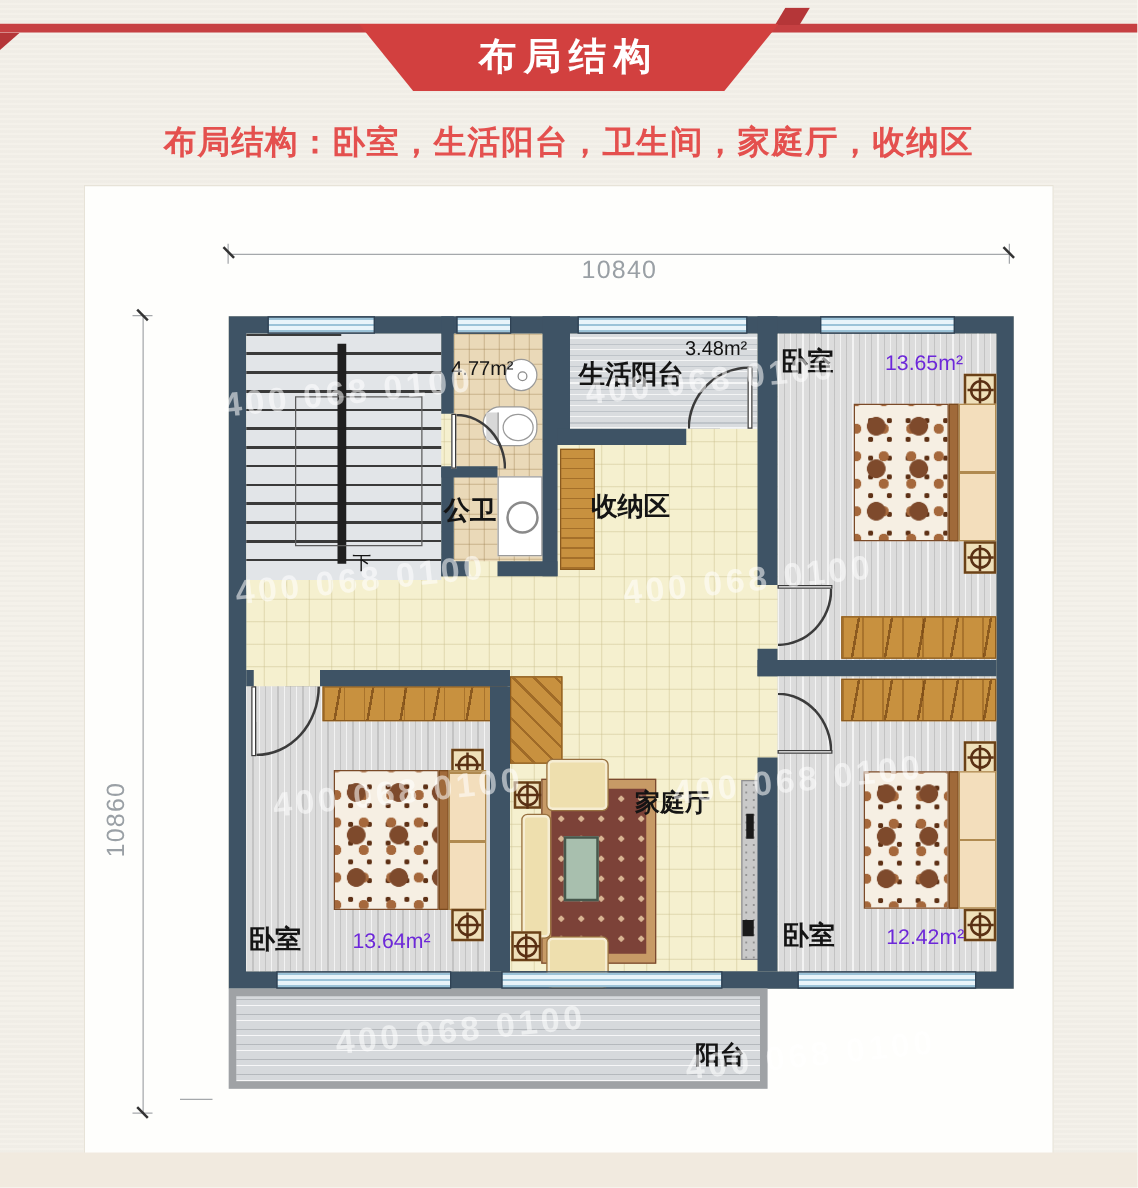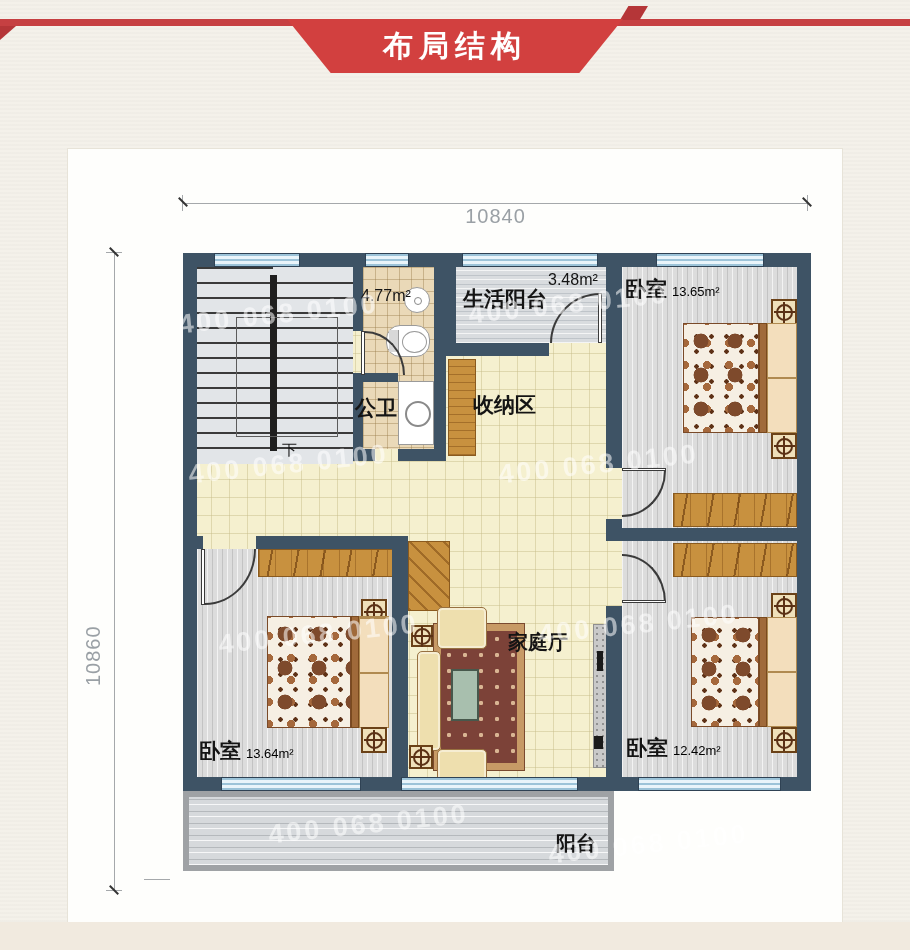--- a/index.html
+++ b/index.html
@@ -80,35 +80,36 @@
     background-size:6px 6px;border:1px solid #8f8f8f;box-sizing:border-box;}
   .blackmark{position:absolute;background:#1a1a1a;}
   .fixture{position:absolute;background:#fff;border:1.5px solid #9a9a9a;box-sizing:border-box;}
   .arc{position:absolute;box-sizing:border-box;}
   .arc-tr{border-top:2px solid #3b3b3b;border-right:2px solid #3b3b3b;border-top-right-radius:100%;}
   .arc-tl{border-top:2px solid #3b3b3b;border-left:2px solid #3b3b3b;border-top-left-radius:100%;}
   .arc-br{border-bottom:2px solid #3b3b3b;border-right:2px solid #3b3b3b;border-bottom-right-radius:100%;}
   .leaf{position:absolute;background:#fff;border:1px solid #3b3b3b;box-sizing:border-box;}
   .lbl{position:absolute;font-weight:600;color:#141414;white-space:nowrap;font-size:21px;text-align:right;}
   .lblrow{display:flex;align-items:baseline;gap:5px;}
-  .area{font-weight:500;font-size:13px;color:#000000;}
+  .area{font-weight:500;font-size:17px;color:#6d28d9;margin-left:36px;}
   .small{font-size:16px;}
   .wm{position:absolute;color:rgba(255,255,255,.55);font-weight:700;font-size:27px;
     letter-spacing:3px;transform:rotate(-6deg);white-space:nowrap;z-index:40;}
   .z1{z-index:1}.z2{z-index:2}.z3{z-index:3}.z4{z-index:4}.z5{z-index:5}.z6{z-index:6}
 </style>
 </head>
 <body>
 
 <div class="stage">
 
   <div class="redline"></div>
   <div class="wedge"></div>
   <div class="fold"></div>
   <div class="banner">布局结构</div>
+  <div class="subtitle">布局结构：卧室，生活阳台，卫生间，家庭厅，收纳区</div>
 
   <div class="panel">
 
     <div class="abs dim" style="left:115px;top:24px;width:625px;text-align:center;">10840</div>
     <div class="dimline" style="left:115px;top:54px;width:625px;height:1px;"></div>
     <div class="dimline" style="left:114px;top:46px;width:1px;height:16px;"></div>
     <div class="dimline" style="left:739px;top:46px;width:1px;height:16px;"></div>
     <div class="slash" style="left:109px;top:52px;"></div>
     <div class="slash" style="left:733px;top:52px;"></div>
 

